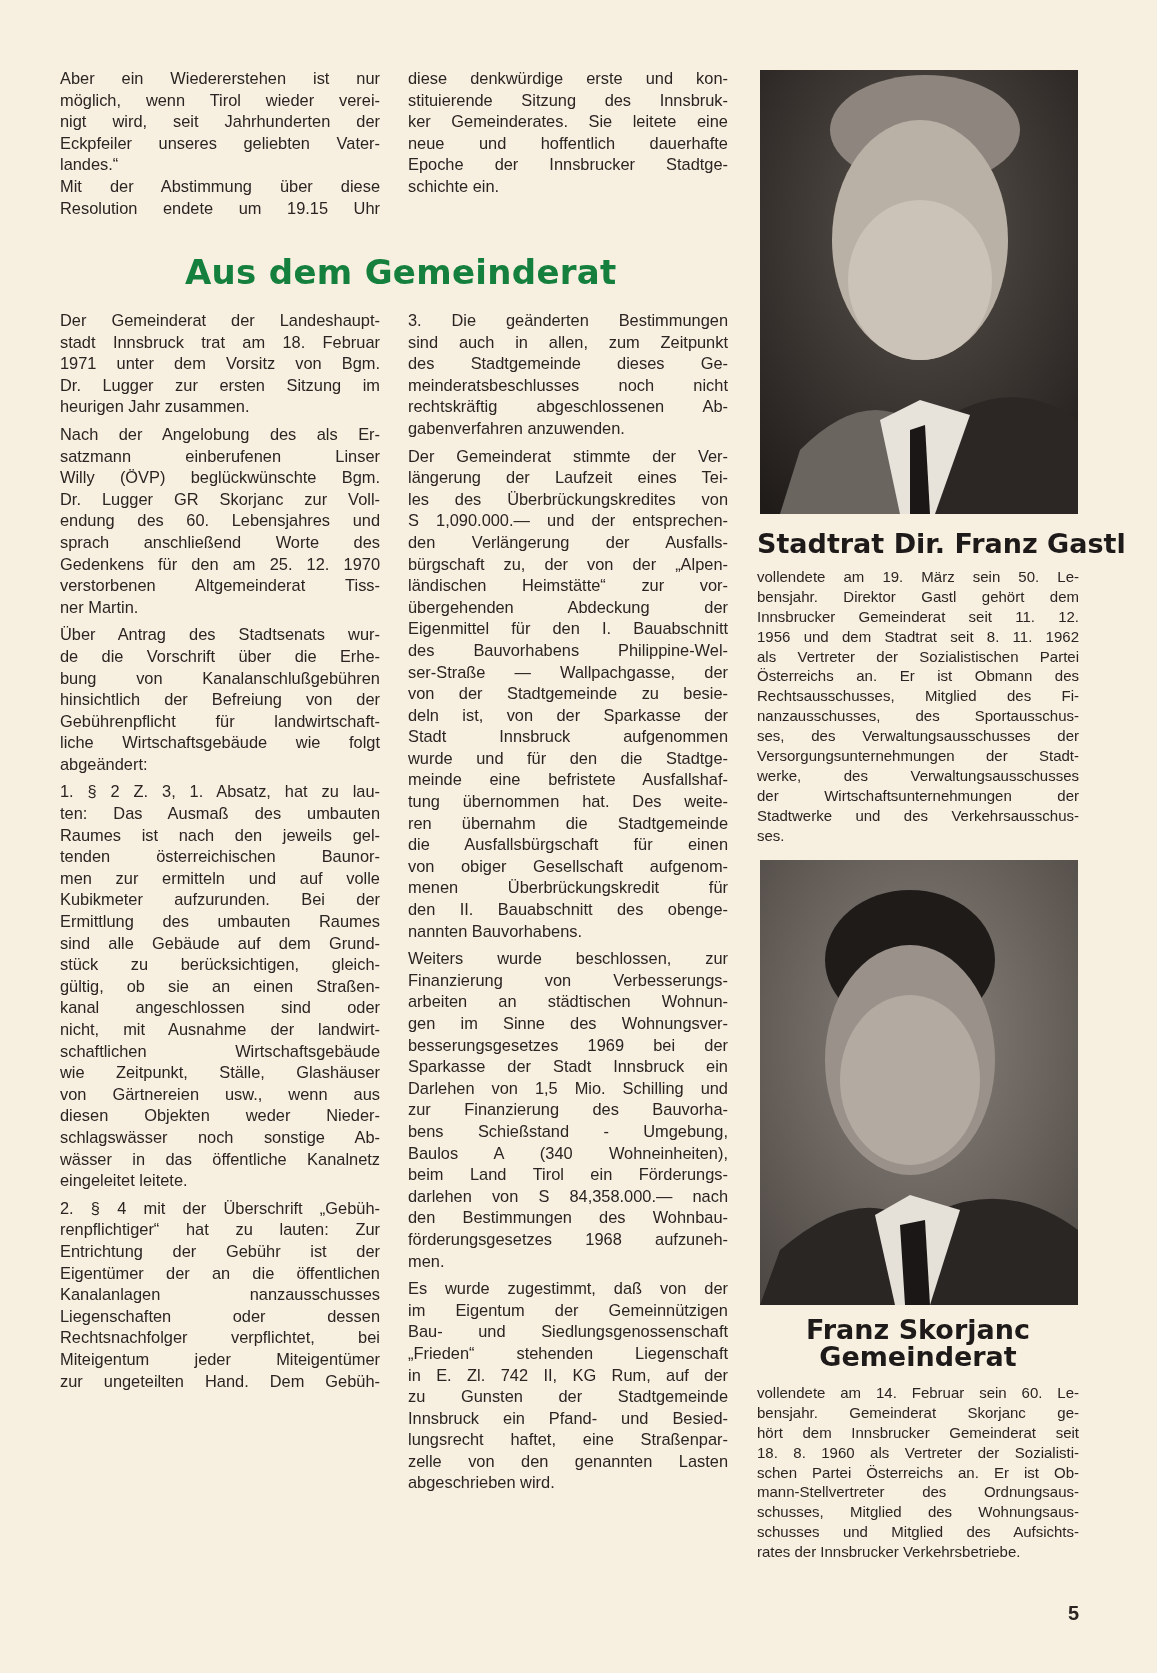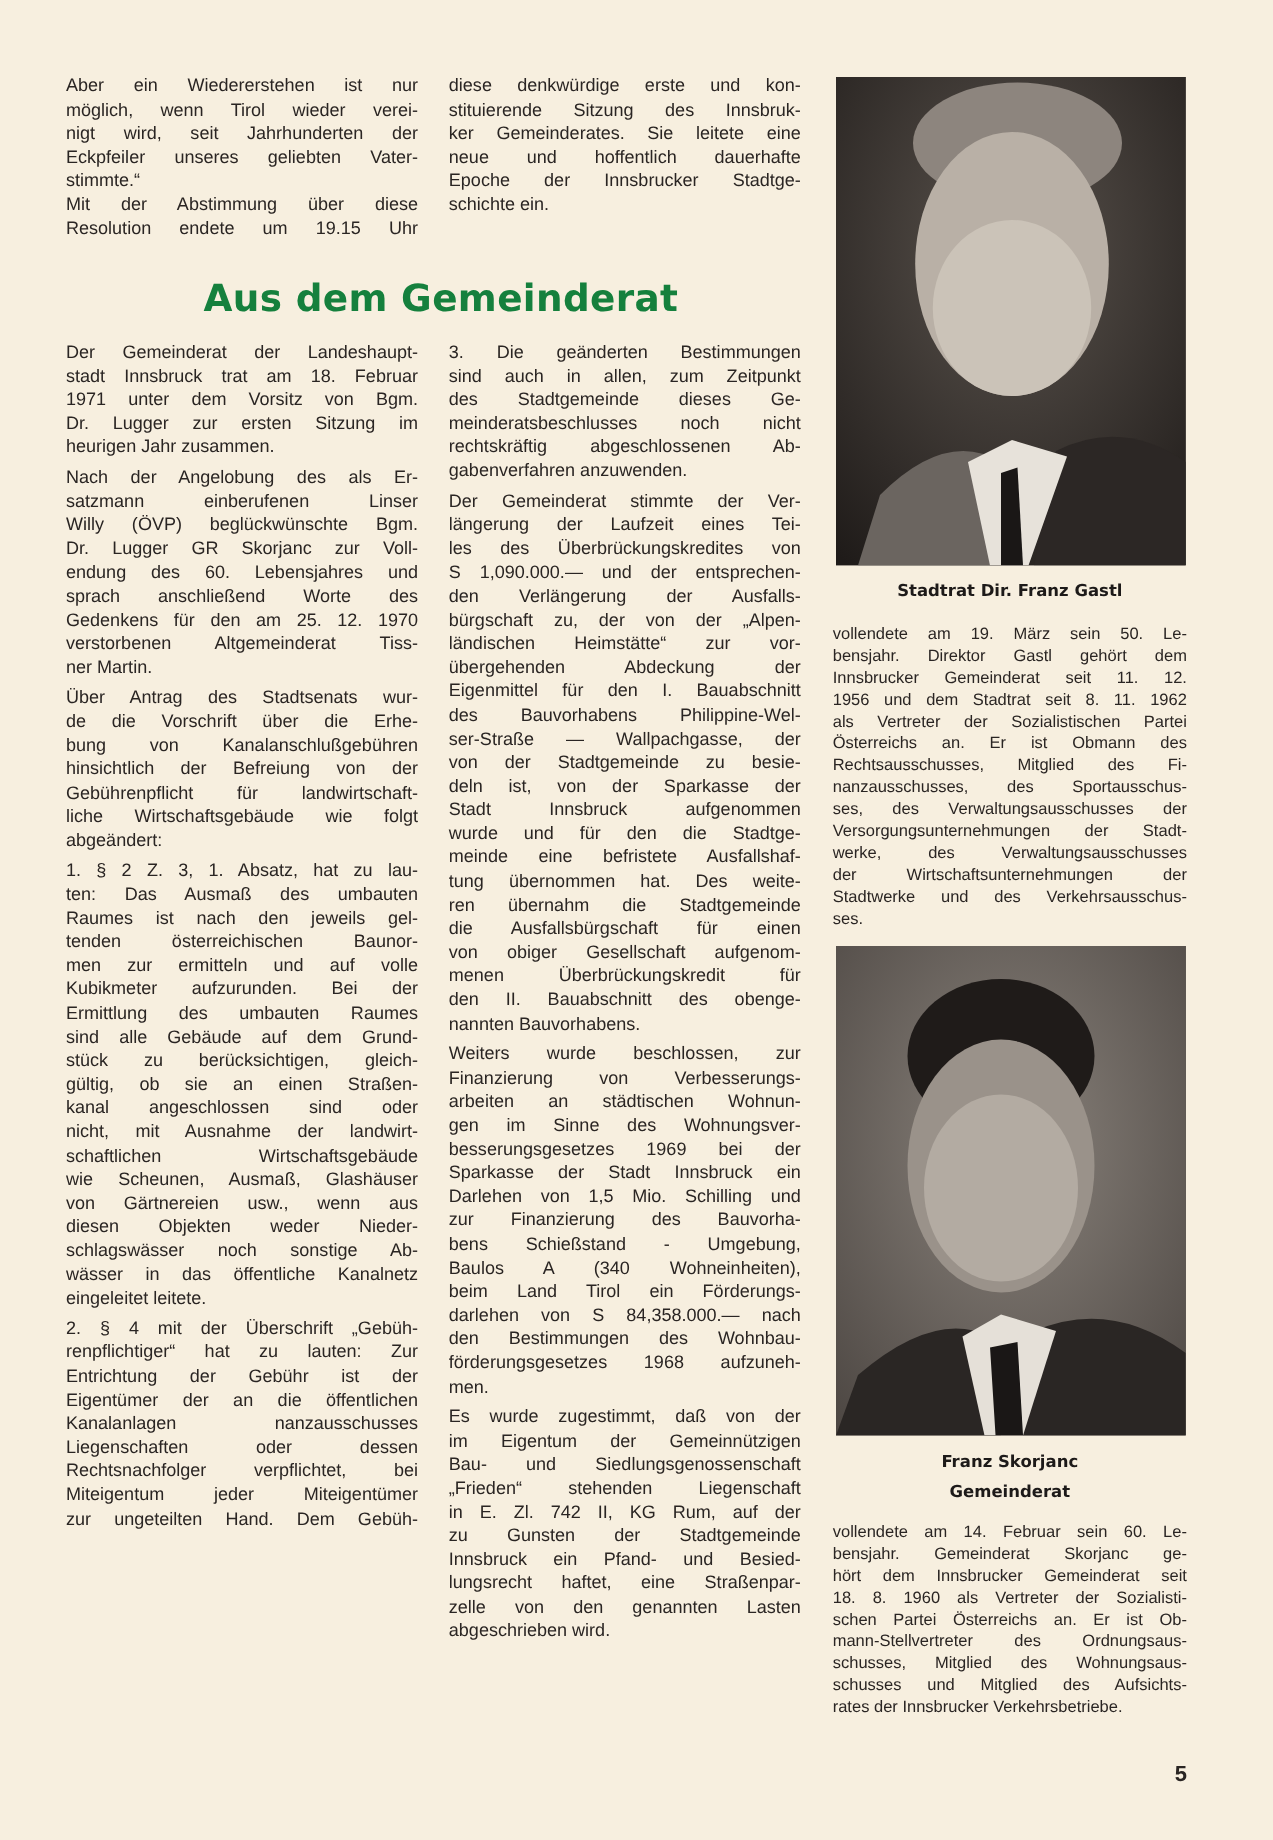--- a/index.html
+++ b/index.html
@@ -22,35 +22,35 @@
     font-family:"DejaVu Sans", sans-serif; font-weight:bold; font-size:34px;
     letter-spacing:0.3px; color:#15803d; white-space:nowrap;
   }
   .photo {
     position:absolute; left:760px; width:318px;
     background:#3b3632; overflow:hidden;
   }
   .photo svg { display:block; width:100%; height:100%; }
   .caption-title {
     position:absolute; font-family:"DejaVu Sans", sans-serif; font-weight:bold;
-    font-size:15px; color:#1d1a19; text-align:center; white-space:nowrap;
+    font-size:27px; color:#1d1a19; text-align:center; white-space:nowrap;
   }
   .page-number {
     position:absolute; left:1068px; top:1602px; font-size:20px; font-weight:bold; color:#2a2523;
   }
 </style>
 </head>
 <body>
 
 <div class="col col-left" style="top:68px;" id="top-left">
     <span class="line">Aber ein Wiedererstehen ist nur</span>
     <span class="line">möglich, wenn Tirol wieder verei-</span>
     <span class="line">nigt wird, seit Jahrhunderten der</span>
     <span class="line">Eckpfeiler unseres geliebten Vater-</span>
-    <span class="line last">stimmte.“</span>
+    <span class="line last">landes.“</span>
     <span class="line">Mit der Abstimmung über diese</span>
     <span class="line">Resolution endete um 19.15 Uhr</span>
   </div>
 <div class="col col-mid" style="top:68px;" id="top-mid">
     <span class="line">diese denkwürdige erste und kon-</span>
     <span class="line">stituierende Sitzung des Innsbruk-</span>
     <span class="line">ker Gemeinderates. Sie leitete eine</span>
     <span class="line">neue und hoffentlich dauerhafte</span>
     <span class="line">Epoche der Innsbrucker Stadtge-</span>
     <span class="line last">schichte ein.</span>
@@ -93,21 +93,21 @@
       <span class="line">tenden österreichischen Baunor-</span>
       <span class="line">men zur ermitteln und auf volle</span>
       <span class="line">Kubikmeter aufzurunden. Bei der</span>
       <span class="line">Ermittlung des umbauten Raumes</span>
       <span class="line">sind alle Gebäude auf dem Grund-</span>
       <span class="line">stück zu berücksichtigen, gleich-</span>
       <span class="line">gültig, ob sie an einen Straßen-</span>
       <span class="line">kanal angeschlossen sind oder</span>
       <span class="line">nicht, mit Ausnahme der landwirt-</span>
       <span class="line">schaftlichen Wirtschaftsgebäude</span>
-      <span class="line">wie Scheunen, Ausmaß, Glashäuser</span>
+      <span class="line">wie Zeitpunkt, Ställe, Glashäuser</span>
       <span class="line">von Gärtnereien usw., wenn aus</span>
       <span class="line">diesen Objekten weder Nieder-</span>
       <span class="line">schlagswässer noch sonstige Ab-</span>
       <span class="line">wässer in das öffentliche Kanalnetz</span>
       <span class="line last">eingeleitet leitete.</span>
     </div>
     <div class="para">
       <span class="line">2. § 4 mit der Überschrift „Gebüh-</span>
       <span class="line">renpflichtiger“ hat zu lauten: Zur</span>
       <span class="line">Entrichtung der Gebühr ist der</span>

